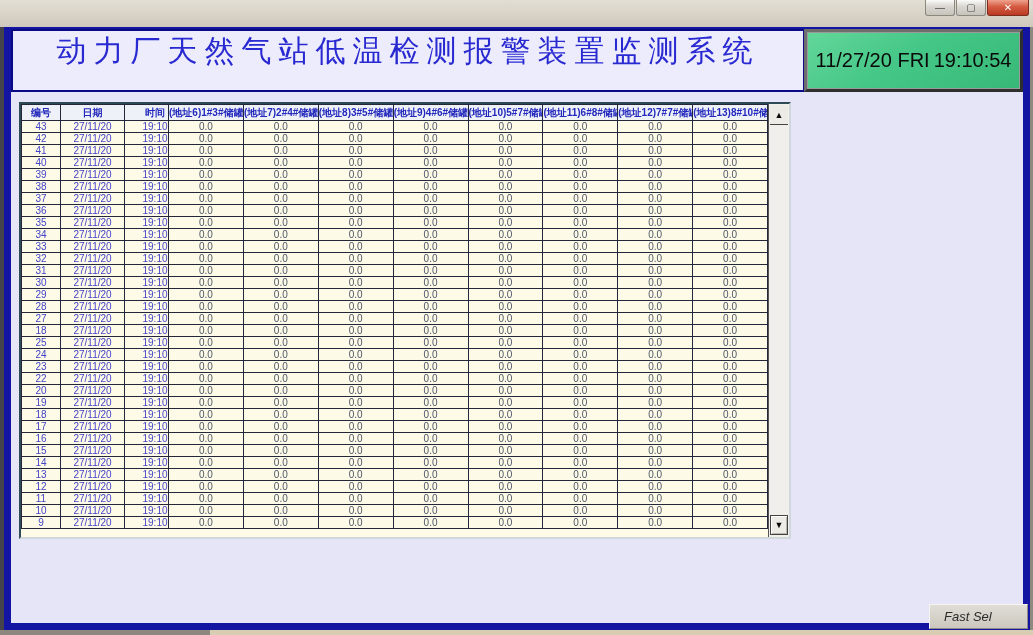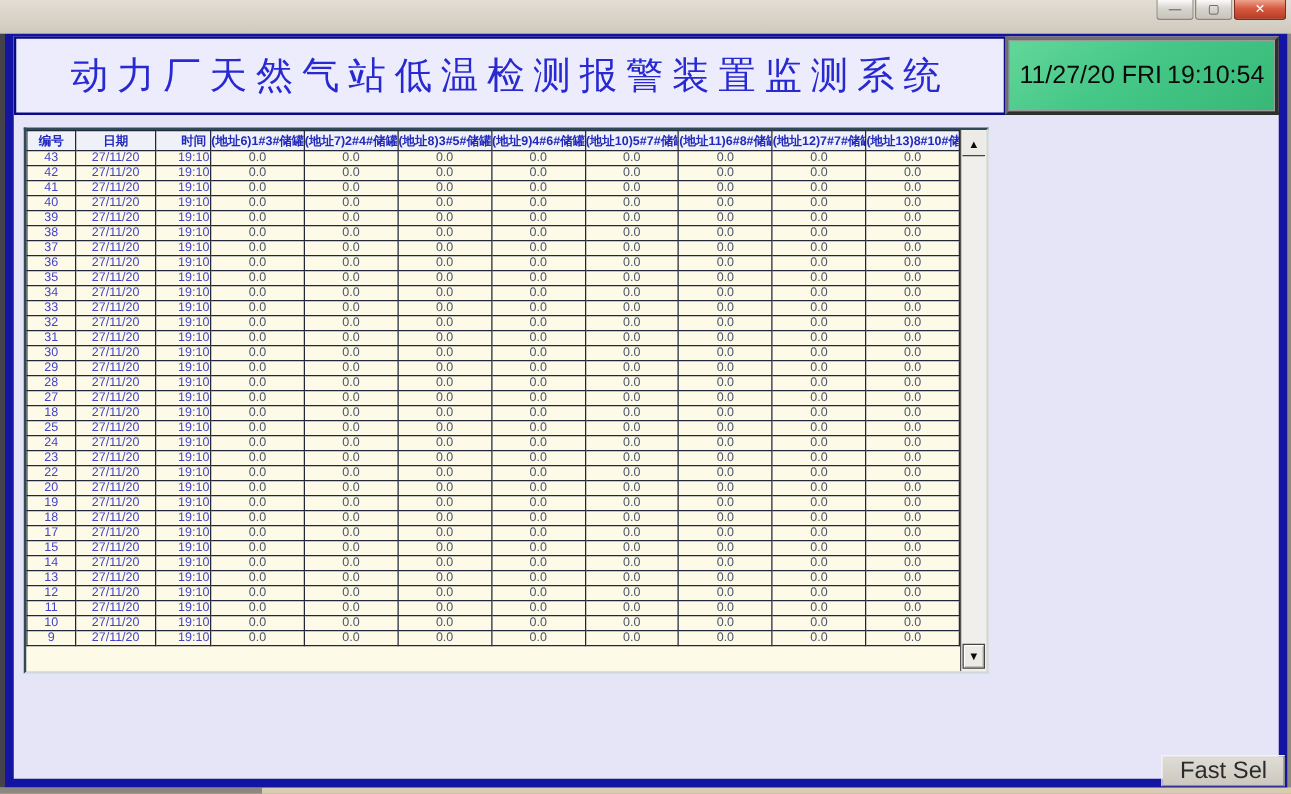--- a/index.html
+++ b/index.html
@@ -22,21 +22,21 @@
     background:linear-gradient(90deg,#8c8880 0 210px,#d8ccb2 210px); }
 
   
   .app-window { position:absolute; top:27px; left:4px; width:1026px; height:603px;
     background:#e6e4f7;
     border:7px solid #1414a2; border-top-width:2px; }
 
   
   .banner { position:absolute; left:0; top:0; width:794px; height:63px;
     background:#edecfc; border:2px solid #0a0a86;
-    display:flex; align-items:center; justify-content:center; }
+    display:flex; justify-content:center; }
   .banner-title { font-size:30px; color:#2929d2; letter-spacing:7px; white-space:nowrap;
     font-family:"DejaVu Sans","Liberation Sans",sans-serif; }
 
   
   .clock { position:absolute; right:0; top:0; width:219px; height:63px;
     background:linear-gradient(145deg,#63d79a 0%,#45c787 45%,#37b877 100%);
     border:3px solid; border-color:#6e6e6e #2e2e2e #2e2e2e #6e6e6e;
     box-shadow:inset 0 0 0 1px #9a9a9a;
     display:flex; align-items:center; justify-content:center; gap:4px;
     font-size:20px; color:#0a0a0a; white-space:nowrap; }
@@ -64,21 +64,21 @@
     display:flex; align-items:center; justify-content:center;
     font-size:9px; color:#0a0a0a; background:#edebe6; cursor:default; }
   .scroll-btn.up { top:1px; border-bottom:1px solid #444; }
   .scroll-btn.down { bottom:2px; border:1px solid #444;
     box-shadow:1px 1px 0 #fff inset, -1px -1px 0 #b8b4ae inset; }
 
   
   .fast-sel { position:absolute; right:-5px; bottom:-6px; width:99px; height:25px; z-index:5;
     background:linear-gradient(#e0ddd6,#ccc8bf); border:1px solid #8f8c85;
     border-top-color:#f5f4f0; border-left-color:#f5f4f0;
-    font-size:19px; color:#2b2b2b;
+    font-style:italic; font-size:13px; color:#2b2b2b;
     display:flex; align-items:center; padding-left:14px; cursor:default;
     font-family:"Liberation Sans","DejaVu Sans",sans-serif; }
 </style>
 </head>
 <body>
 
 <div class="desktop-top"></div>
 
 <div class="caption-buttons">
   <div class="cap-btn">—</div>
@@ -452,20 +452,33 @@
               <td class="val">0.0</td>
               <td class="val">0.0</td>
               <td class="val">0.0</td>
               <td class="val">0.0</td>
               <td class="val">0.0</td>
               <td class="val">0.0</td>
               <td class="val">0.0</td>
               <td class="val">0.0</td>
             </tr>
             <tr>
+              <td class="meta">16</td>
+              <td class="meta">27/11/20</td>
+              <td class="meta">19:10</td>
+              <td class="val">0.0</td>
+              <td class="val">0.0</td>
+              <td class="val">0.0</td>
+              <td class="val">0.0</td>
+              <td class="val">0.0</td>
+              <td class="val">0.0</td>
+              <td class="val">0.0</td>
+              <td class="val">0.0</td>
+            </tr>
+            <tr>
               <td class="meta">15</td>
               <td class="meta">27/11/20</td>
               <td class="meta">19:10</td>
               <td class="val">0.0</td>
               <td class="val">0.0</td>
               <td class="val">0.0</td>
               <td class="val">0.0</td>
               <td class="val">0.0</td>
               <td class="val">0.0</td>
               <td class="val">0.0</td>

